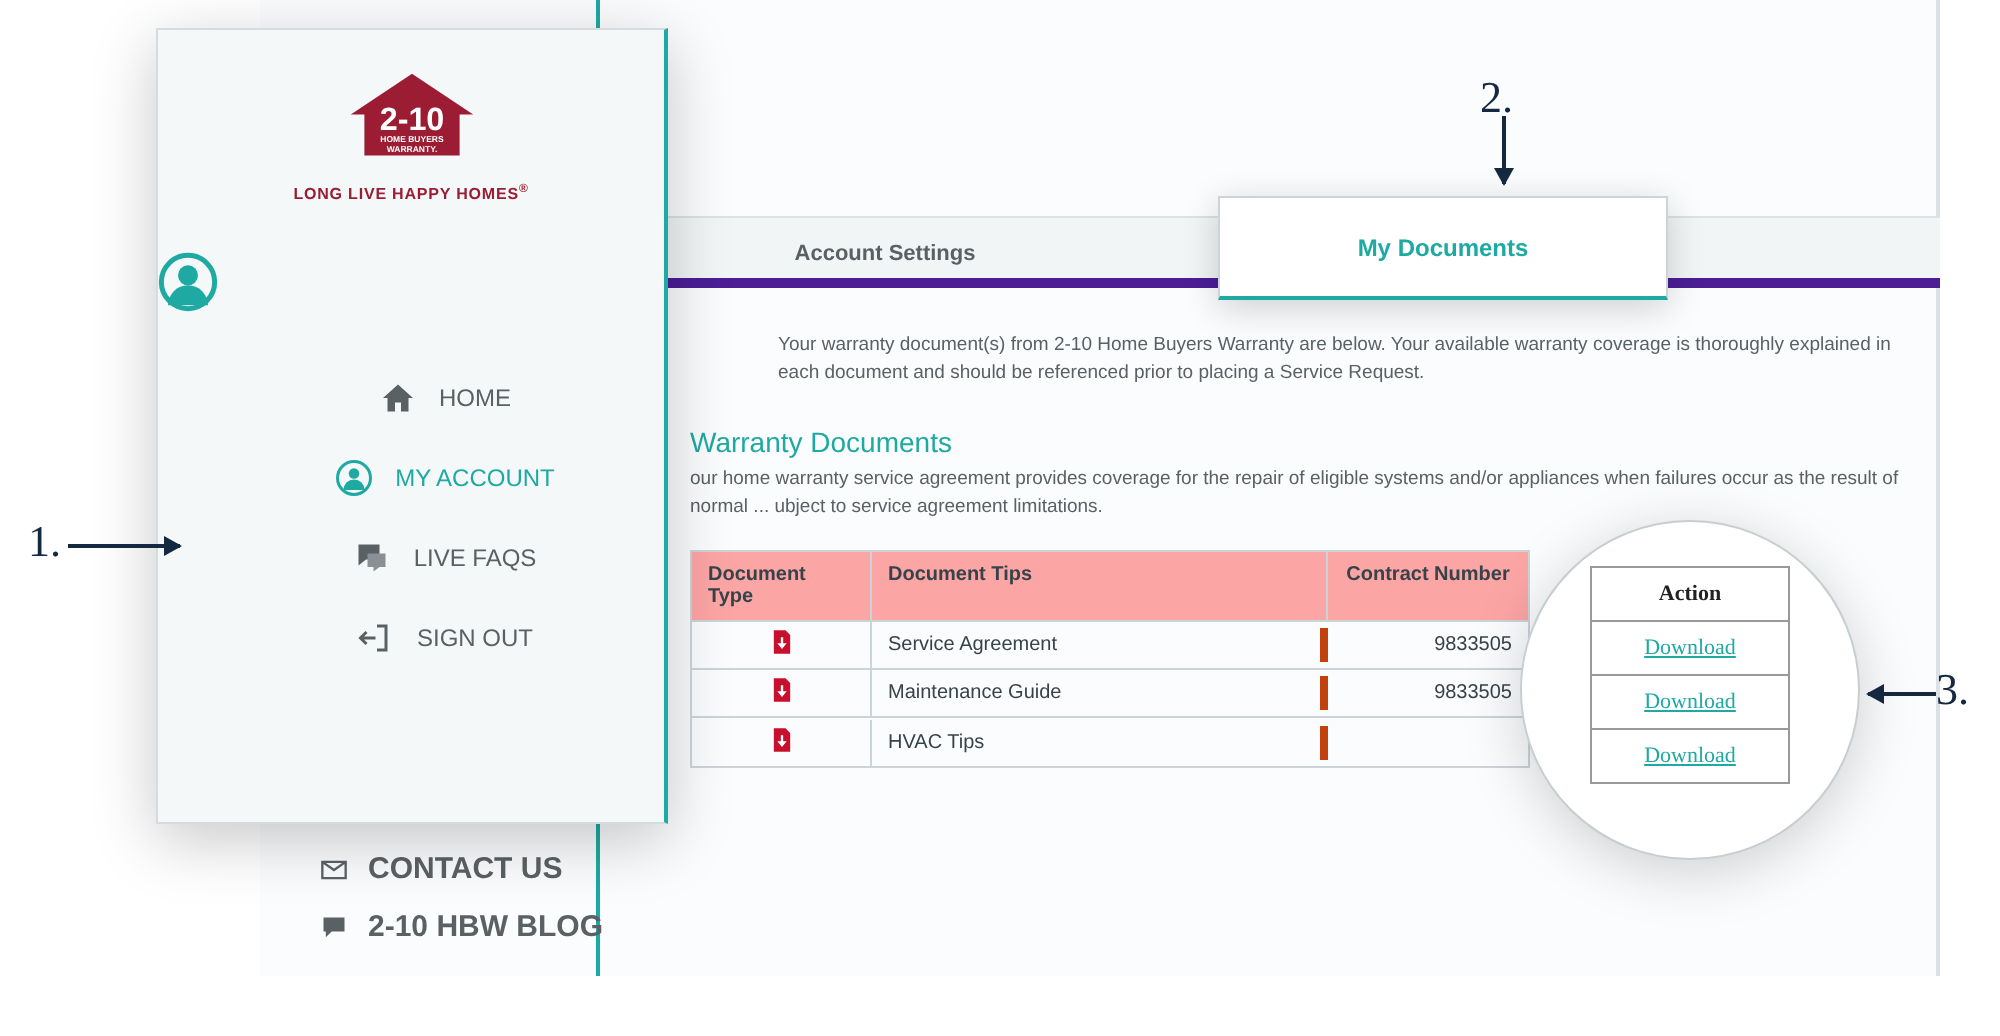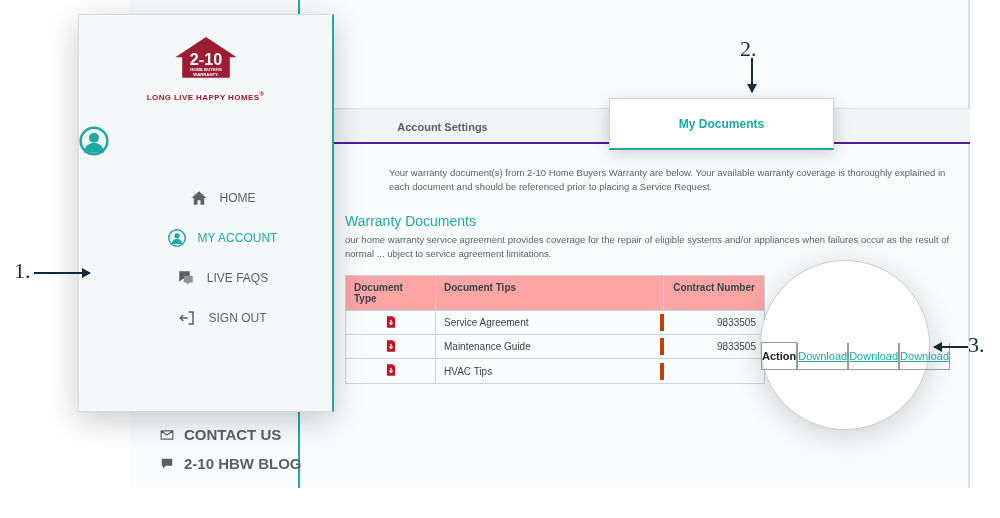--- a/index.html
+++ b/index.html
@@ -50,21 +50,21 @@
 
 
 .tabs {
   position: absolute;
   left: 330px;
   right: 30px;
   top: 108px;
   height: 36px;
   background: #f1f5f6;
   border-top: 1px solid #dbe2e5;
-  border-bottom: 2px solid #4c1d95;
+  border-bottom: 5px solid #4c1d95;
 }
 .tab {
   display: inline-block;
   width: 225px;
   text-align: center;
   line-height: 36px;
   color: #5a6165;
   font-size: 11px;
   font-weight: 600;
 }
@@ -177,22 +177,24 @@
   position: absolute;
   left: 760px;
   top: 260px;
   width: 170px;
   height: 170px;
   border-radius: 50%;
   background: #fff;
   border: 1px solid #c7ced2;
   box-shadow: 0 6px 30px rgba(0,0,0,0.18);
   display: flex;
+  flex-direction: column;
   align-items: center;
   padding-top: 22px;
+  font-family: Liberation Serif, serif;
 }
 .action-circle .ah {
   font-size: 11px;
   font-weight: 700;
   color: #222;
   border: 1px solid #999;
   width: 100px;
   text-align: center;
   padding: 7px 0;
   border-bottom: 1px solid #999;

